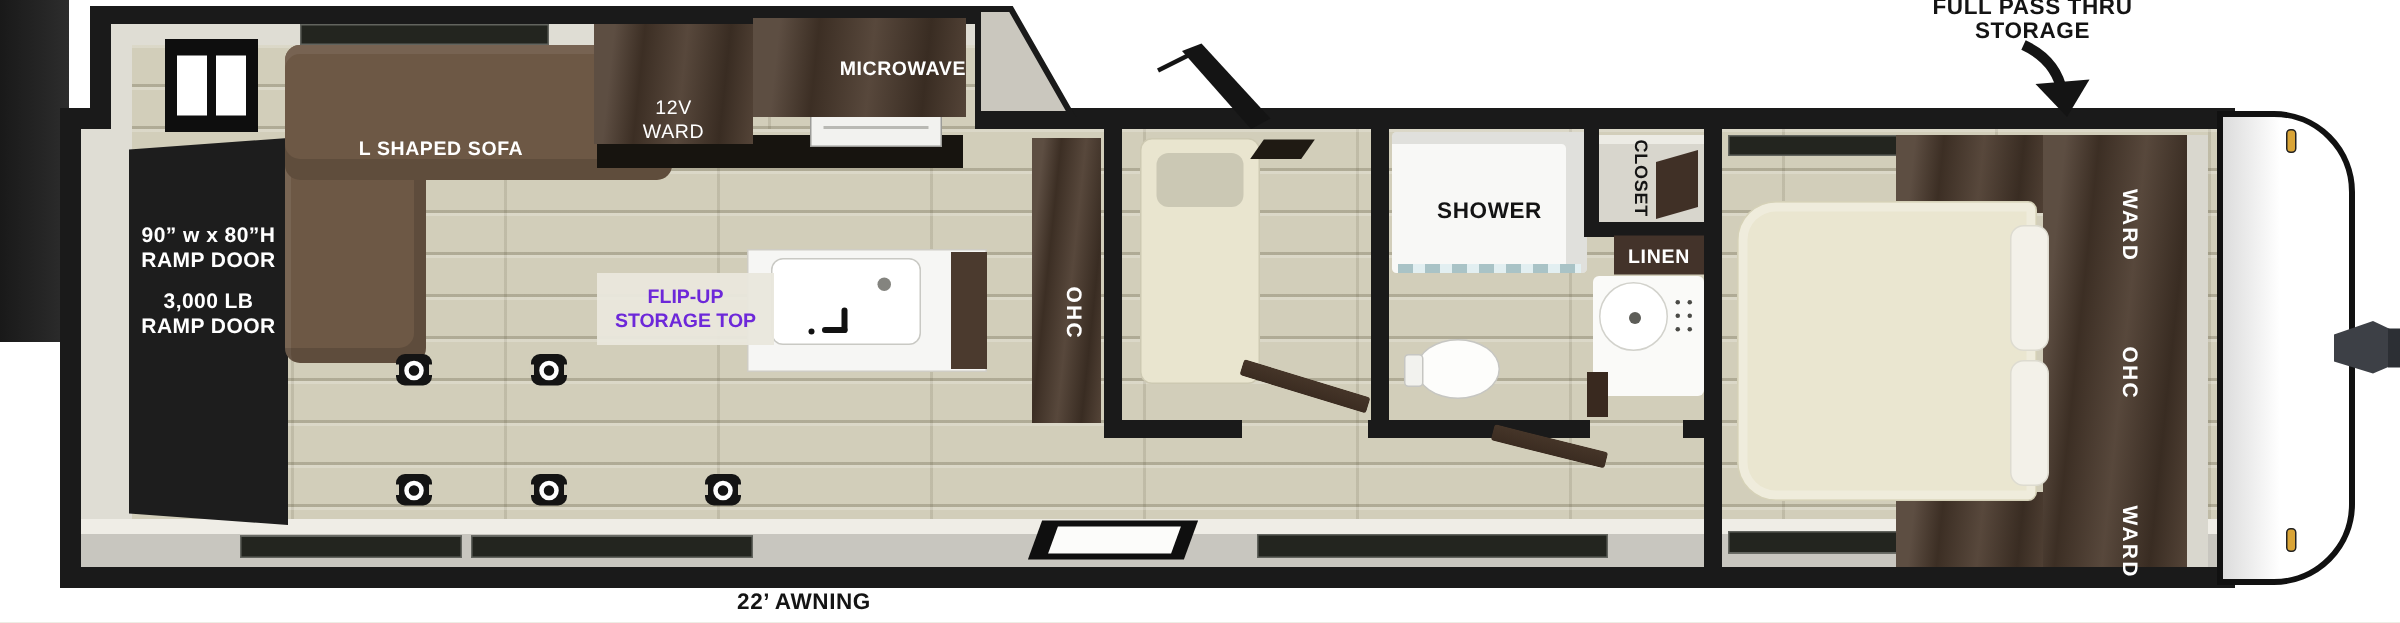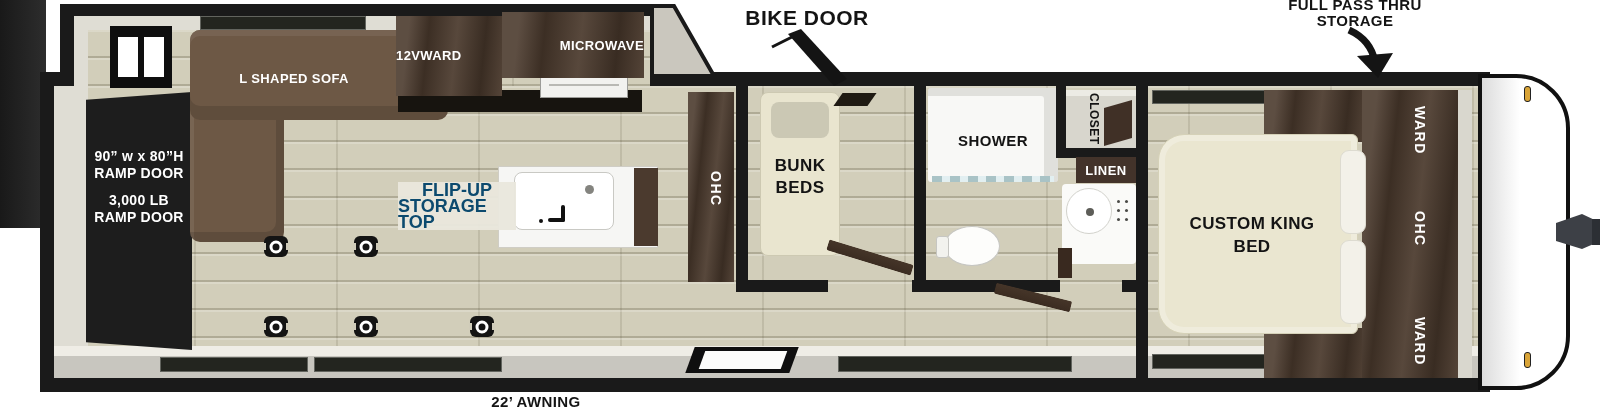--- a/index.html
+++ b/index.html
@@ -16,21 +16,21 @@
   }
   .wood {
     background-color:#4b3a2d;
     background-image:linear-gradient(96deg, rgba(255,255,255,.10) 0 12%, rgba(0,0,0,.20) 30%, rgba(255,255,255,.07) 55%, rgba(0,0,0,.24) 80%, rgba(255,255,255,.05) 100%);
     color:#fff;
   }
   .wall { background:#1a1a1a; }
   .dkwin { background:#23251f; border:1px solid #62645e; }
 
   .lbl { position:absolute; font-weight:700; color:#141414; text-align:center; line-height:1.15; letter-spacing:.4px; }
-  .wlbl { color:#fff; }
+  .wlbl { color:#fff;margin-top:20px; }
   .vert { writing-mode:vertical-rl; letter-spacing:1.5px; text-align:center; }
 
   
   .patio-deck { left:0; top:113; width:46px; height:228px; background:linear-gradient(90deg,#191919,#2d2d2d); z-index:1; }
   .hump-frame { left:60; left:60px; top:4px; width:602px; height:84px; background:#1a1a1a; z-index:2; }
   .main-frame { left:40px; top:72px; width:1450px; height:320px; background:#1a1a1a; z-index:2; }
   .front-cap { left:1478px; top:74px; width:92px; height:316px; background:linear-gradient(90deg,#dcdcdc 0,#fff 45%); border:4px solid #111; border-radius:0 54px 54px 0; z-index:6; }
   .mlight { width:7px; height:16px; background:#d9a437; border:1px solid #222; border-radius:3px; z-index:7; }
   .ml1 { left:1524px; top:86px; } .ml2 { left:1524px; top:352px; }
 
@@ -53,35 +53,35 @@
 
   
   .ramp-door { left:86px; top:92px; width:106px; height:258px; background:#1d1d1d; clip-path:polygon(0 3%, 100% 0, 100% 100%, 0 97%); z-index:5; }
   .rg { position:absolute; left:0; width:106px; text-align:center; font-weight:700; color:#fff; font-size:14px; line-height:17px; letter-spacing:.3px; }
   .rg1 { top:24px;margin-top:32px; } .rg2 { top:100px; } .rg3 { top:184px; }
 
   
   .sofa-v { left:190px; top:30px; width:94px; height:212px; background:#6d5845; border-radius:10px; box-shadow:inset -8px -10px 0 rgba(0,0,0,.13), inset 4px 4px 0 rgba(255,255,255,.08); z-index:5; }
   .sofa-h { left:190px; top:30px; width:258px; height:90px; background:#6d5845; border-radius:10px; box-shadow:inset 0 -14px 0 rgba(0,0,0,.12), inset 0 6px 0 rgba(255,255,255,.07); z-index:5; }
   .sofa-lbl { left:214px; top:72px; width:160px; font-size:13px; z-index:7; }
-  .refer-cab { left:396px; top:16px; width:106px; height:80px; z-index:6; display:flex; flex-direction:row; align-items:center; justify-content:flex-start; font-weight:700; font-size:13px; line-height:16px; letter-spacing:.4px; }
+  .refer-cab { left:396px; top:16px; width:106px; height:80px; z-index:6; display:flex; flex-direction:column; align-items:center; justify-content:flex-end; font-weight:400; font-size:13px; line-height:16px; letter-spacing:.4px; }
   .micro-cab { left:502px; top:12px; width:142px; height:66px; z-index:6; display:flex; align-items:center; justify-content:flex-end; font-weight:700; font-size:13px; letter-spacing:.4px; }
   .counter-shadow { left:398px; top:90px; width:244px; height:22px; background:#17140f; z-index:5; }
   .stove { left:540px; top:72px; width:88px; height:26px; background:#f2f2ef; border:1px solid #9c9c98; z-index:5; }
   .stove i { position:absolute; left:8px; right:8px; top:11px; height:2px; background:#b9b9b4; }
   .ohc-strip { left:688px; top:92px; width:46px; height:190px; z-index:5; }
   .ohc-lbl { left:700px; top:154px; width:24px; height:70px; font-size:14px; z-index:7; }
   .island { left:498px; top:166px; width:160px; height:82px; background:#f6f6f4; border:1px solid #cfcdc5; z-index:5; }
   .island-edge { left:634px; top:168px; width:24px; height:78px; background:#4b3a2e; z-index:6; }
   .sink { left:514px; top:172px; width:100px; height:58px; background:#fff; border:1px solid #c9c9c4; border-radius:8px; z-index:6; }
   .drain { position:absolute; left:70px; top:12px; width:9px; height:9px; border-radius:50%; background:#84847f; }
   .fa-v { position:absolute; left:46px; top:32px; width:4px; height:17px; background:#111; border-radius:2px; }
   .fa-h { position:absolute; left:33px; top:45px; width:17px; height:4px; background:#111; border-radius:2px; }
   .fa-d { position:absolute; left:24px; top:46px; width:4px; height:4px; background:#111; border-radius:50%; }
-  .flipup { left:398px; top:182px; width:118px; height:48px; background:rgba(233,231,221,.96); z-index:7; display:flex; flex-direction:column; align-items:center; justify-content:center; font-weight:700; font-size:18px; line-height:16px; color:#0c4a6e; }
+  .flipup { left:398px; top:182px; width:118px; height:48px; background:rgba(233,231,221,.96); z-index:7; display:flex; flex-direction:column; align-items:center; justify-content:center; font-weight:700; font-size:13px; line-height:16px; color:#6d28d9; }
 
   
   .tiedown-lbl { left:248px; top:276px; width:200px; font-size:17px; letter-spacing:.3px; z-index:6; }
   .td { position:absolute; width:24px; height:21px; background:#141414; border-radius:6px; z-index:6; }
   .td .ring { position:absolute; left:50%; top:50%; width:13px; height:13px; border:3px solid #fff; border-radius:50%; transform:translate(-50%,-50%); background:#141414; }
   .td .n1, .td .n2 { position:absolute; width:3px; height:7px; background:#d0ccba; top:7px; }
   .td .n1 { left:-1px; } .td .n2 { right:-1px; }
   .td1 { left:264px; top:236px; } .td2 { left:354px; top:236px; }
   .td3 { left:264px; top:316px; } .td4 { left:354px; top:316px; } .td5 { left:470px; top:316px; }
 
@@ -242,24 +242,20 @@
   <div class="abs wall wbot2"></div>
   <div class="abs wall wbot3"></div>
   <div class="abs wall closet-wl"></div>
   <div class="abs wall closet-wb"></div>
   <div class="swingdoor bunk-door"></div>
   <div class="swingdoor bath-door"></div>
 
   <div class="abs bunk-bed"></div>
   <div class="abs bunk-pillow"></div>
   <div class="abs bunk-wedge"></div>
-  <div class="lbl bunk-lbl">
-    <div>BUNK</div>
-    <div>BEDS</div>
-  </div>
 
   <div class="abs shower"></div>
   <div class="abs shower-glass"></div>
   <div class="lbl shower-lbl">SHOWER</div>
   <div class="abs toilet"></div>
   <div class="abs toilet-tank"></div>
   <div class="abs vanity"></div>
   <div class="abs vanity-sink">
       <span class="drain2"></span>
     </div>
@@ -274,42 +270,37 @@
 
   <div class="abs bwin-top dkwin"></div>
   <div class="abs bwin-bot dkwin"></div>
   <div class="abs bed-inner-wall"></div>
   <div class="abs ward-top-blk wood"></div>
   <div class="abs ward-bot-blk wood"></div>
   <div class="abs ward-right-blk wood"></div>
   <div class="abs king-bed"></div>
   <div class="pillow pw1"></div>
   <div class="pillow pw2"></div>
-  <div class="lbl king-lbl">
-    <div>CUSTOM KING</div>
-    <div>BED</div>
-  </div>
   <div class="lbl wlbl vert ward1">WARD</div>
   <div class="lbl wlbl vert ohc2">OHC</div>
   <div class="lbl wlbl vert ward2">WARD</div>
 
   <div class="abs front-cap"></div>
   <div class="abs mlight ml1"></div>
   <div class="abs mlight ml2"></div>
 
   <svg class="overlay" width="1600" height="415" viewBox="0 0 1600 415">
     <polygon points="652,6 674,6 714,76 652,76" fill="#cac7be" stroke="#1a1a1a" stroke-width="4"></polygon>
     <polygon points="788,34 801,29 847,79 834,86" fill="#141414"></polygon>
     <line x1="772" y1="47" x2="794" y2="36" stroke="#141414" stroke-width="3"></line>
     <path d="M1349,30 q22,10 26,32" fill="none" stroke="#141414" stroke-width="7"></path>
     <polygon points="1357,56 1393,53 1378,78" fill="#141414"></polygon>
     <polygon points="1556,223 1582,214 1603,224 1603,240 1582,249 1556,241" fill="#3d4046"></polygon>
     <rect x="1592" y="219" width="8" height="26" fill="#2c2f34"></rect>
   </svg>
 
-  <div class="lbl bike-lbl">BIKE DOOR</div>
   <div class="lbl storage-lbl">
     <div>FULL PASS THRU</div>
     <div>STORAGE</div>
   </div>
   <div class="lbl awning-lbl">22’ AWNING</div>
 
 </div>
 
 </body></html>

